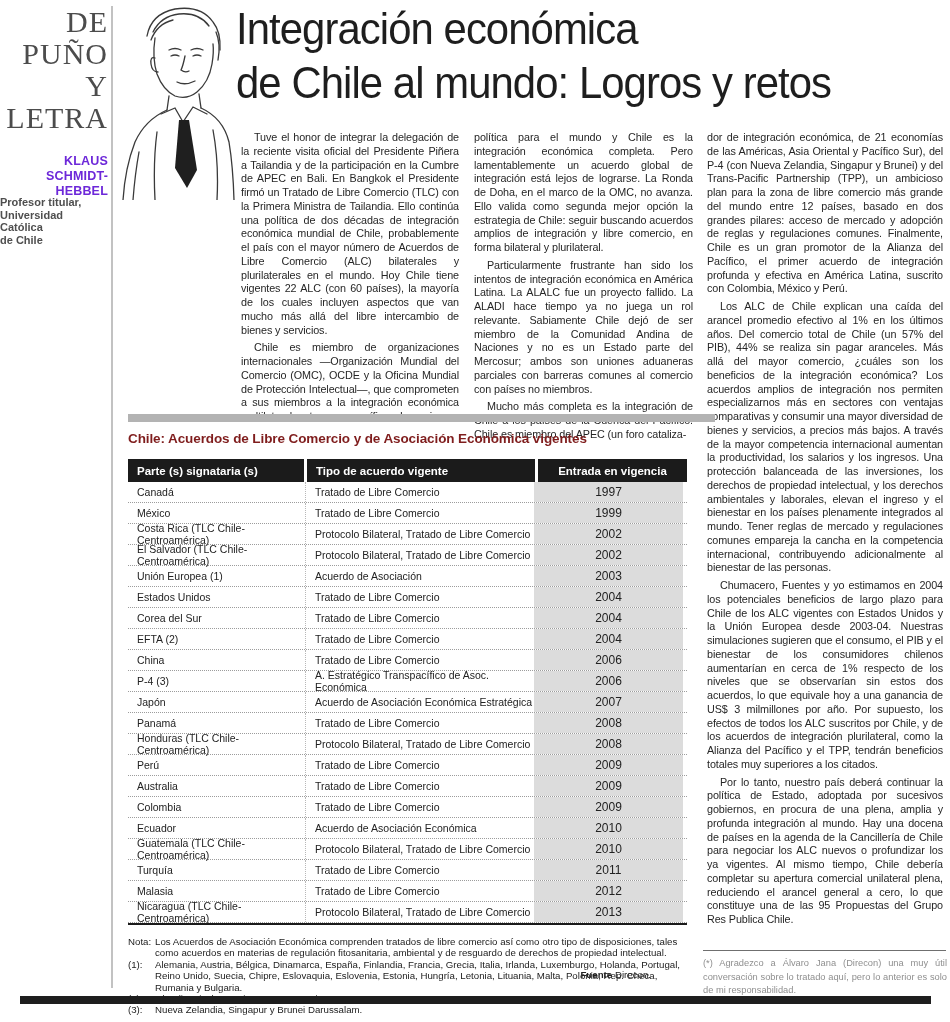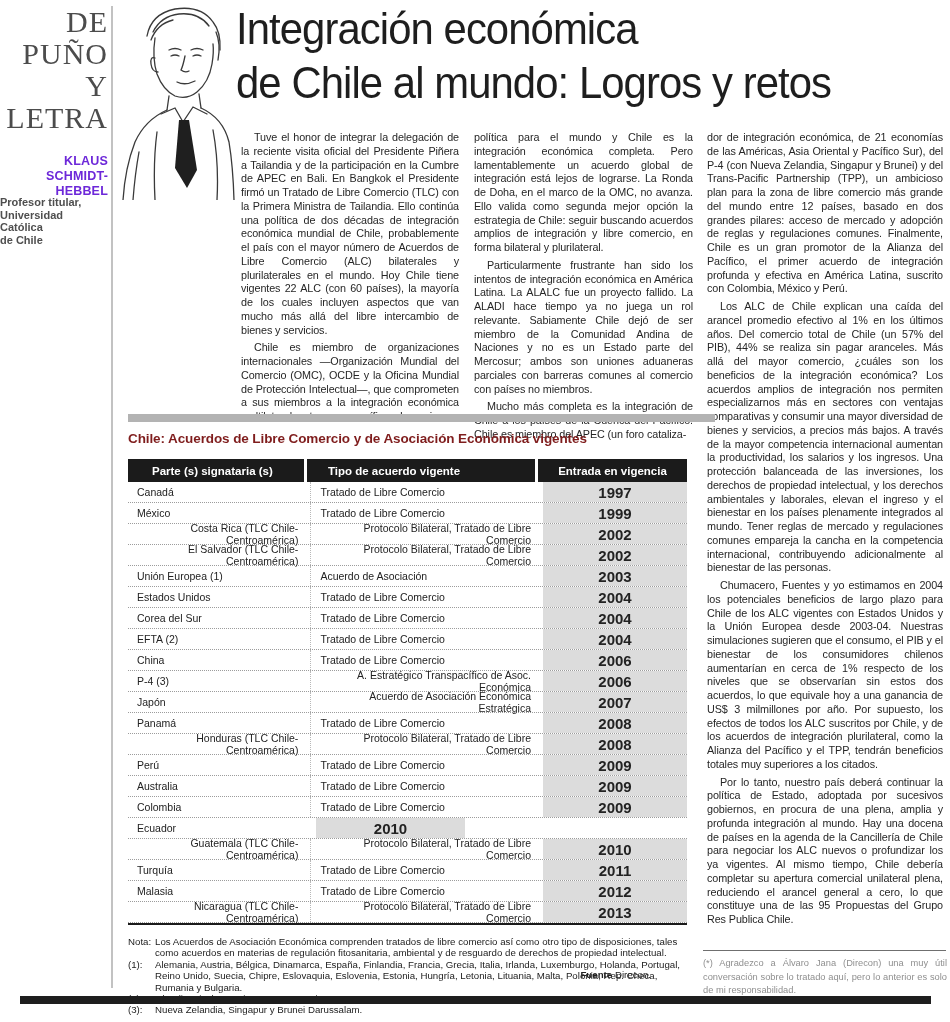--- a/index.html
+++ b/index.html
@@ -45,29 +45,29 @@
 
   
   #divider-bar { left:128px; top:414px; width:587px; height:8px;
                  background:var(--divider-bar,#b3b3b3); }
   #table-title { left:128px; top:431px; width:587px; font-size:13.5px;
                  font-weight:bold; color:#7f1d1d; letter-spacing:-0.1px; }
   #agreements-table { left:128px; top:459px; width:559px; }
   .t-header { display:flex; gap:3px; height:23px; }
   .hc { background:var(--header-bg,#1b1b1b); color:#fff; font-weight:bold;
         font-size:11.5px; display:flex; align-items:center; }
-  .hc1 { width:176px; padding-left:24px; }
-  .hc2 { width:228px; padding-left:21px; }
+  .hc1 { width:176px; padding-left:9px; }
+  .hc2 { width:228px; padding-left:9px; }
   .hc3 { width:149px; justify-content:center; }
-  .t-row { display:flex; gap:12px; height:21px; border-bottom:1px dotted #9c9c9c;text-align:right; }
+  .t-row { display:flex; gap:1px; height:21px; border-bottom:1px dotted #9c9c9c; }
   .tc { display:flex; align-items:center; height:100%; font-size:10.5px; color:#222; }
   .tc1 { width:176px; padding-left:9px; }
   .tc2 { width:228px; padding-left:9px; border-left:1px dotted #b8b8b8; }
   .tc3 { width:149px; background:var(--year-col-bg,#dcdcdc); justify-content:center;
-         font-weight:bold; font-size:15px; }
+         font-weight:normal; font-size:12px; }
   #table-bottom-line { height:0; border-bottom:2px solid #1a1a1a; }
 
   
   #table-notes { left:128px; top:936px; width:562px; font-size:9.7px;
                  line-height:11.4px; color:#222; }
   .note { display:flex; }
   .nlabel { width:27px; flex-shrink:0; }
   .ntext { flex:1; }
   #table-source { left:128px; top:969px; width:523px; text-align:right;
                   font-size:9.7px; color:#222; }
@@ -228,20 +228,21 @@
         <div class="tc tc2">Tratado de Libre Comercio</div>
         <div class="tc tc3">2009</div>
       </div>
       <div class="t-row">
         <div class="tc tc1">Colombia</div>
         <div class="tc tc2">Tratado de Libre Comercio</div>
         <div class="tc tc3">2009</div>
       </div>
       <div class="t-row">
         <div class="tc tc1">Ecuador</div>
+        <div class="tc tc2">Acuerdo de Asociación Económica</div>
         <div class="tc tc3">2010</div>
       </div>
       <div class="t-row">
         <div class="tc tc1">Guatemala (TLC Chile-Centroamérica)</div>
         <div class="tc tc2">Protocolo Bilateral, Tratado de Libre Comercio</div>
         <div class="tc tc3">2010</div>
       </div>
       <div class="t-row">
         <div class="tc tc1">Turquía</div>
         <div class="tc tc2">Tratado de Libre Comercio</div>

